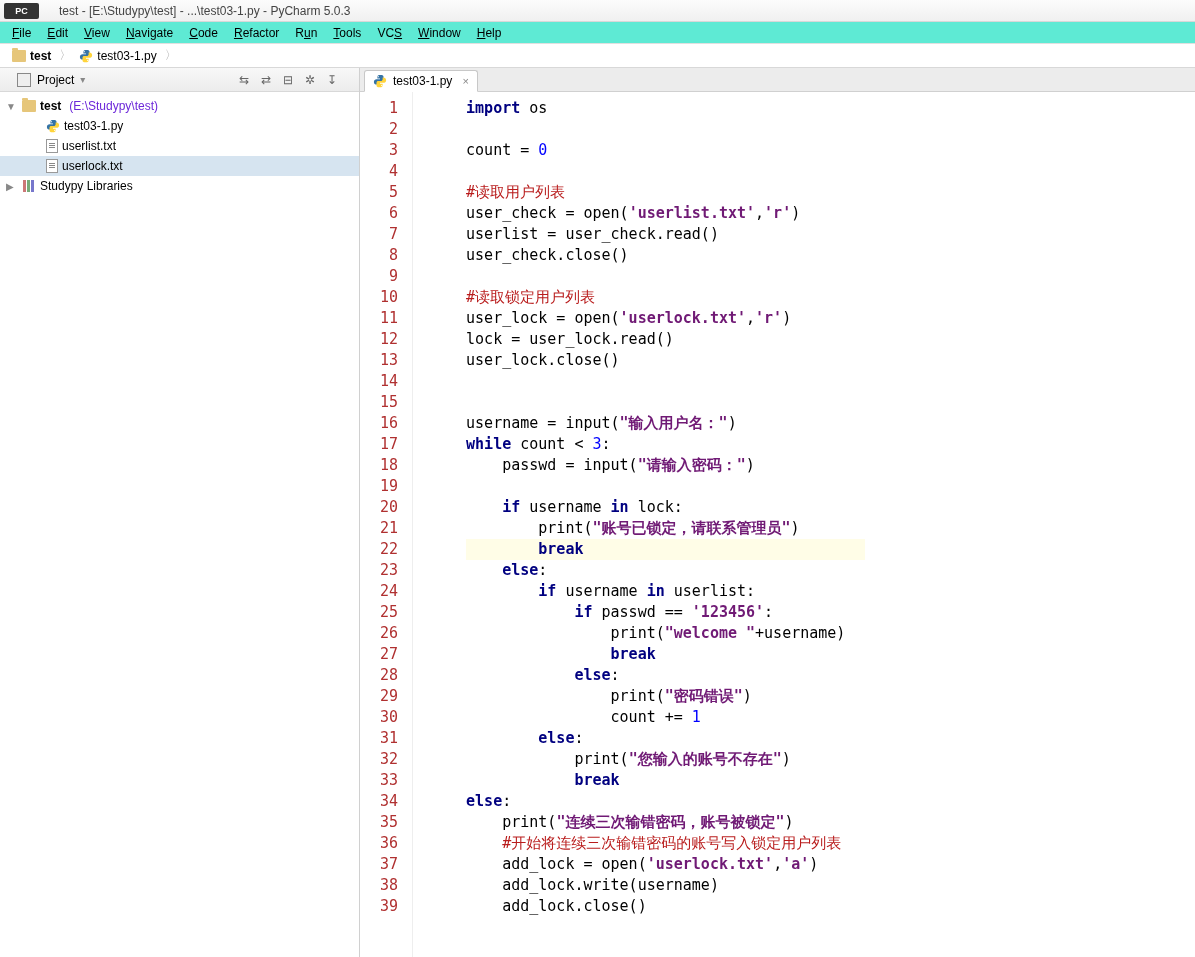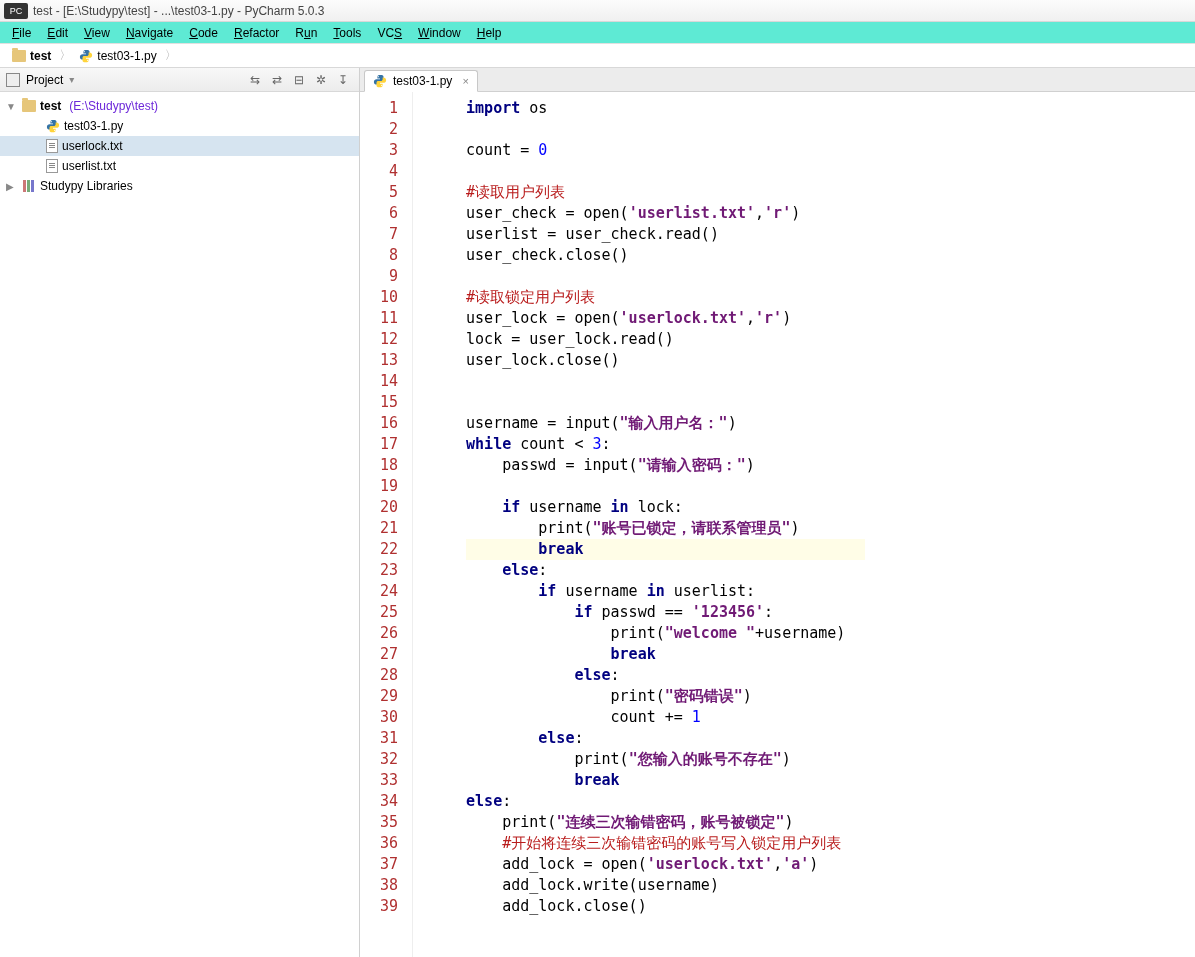--- a/index.html
+++ b/index.html
@@ -1,34 +1,34 @@
 <!DOCTYPE html>
 <html><head>
 <meta charset="utf-8">
 <style>
   * { margin:0; padding:0; box-sizing:border-box; }
   body { font-family:"Segoe UI",Tahoma,sans-serif; font-size:12px; background:#f0f0f0; color:#000; overflow:hidden;}
   .titlebar { height:22px; background:linear-gradient(#fcfcfc,#f0f0f0); display:flex; align-items:center; padding:0 4px; border-bottom:1px solid #d8d8d8;}
-  .titlebar .appicon { width:24px; height:16px; background:#333; color:#fff; font-size:9px; font-weight:normal; display:flex; align-items:center; justify-content:center; margin-right:5px; border-radius:2px;}
+  .titlebar .appicon { width:35px; height:16px; background:#333; color:#fff; font-size:9px; font-weight:bold; display:flex; align-items:center; justify-content:center; margin-right:20px; border-radius:2px;}
   .titlebar .title { flex:1; color:#444; }
   .menubar { height:22px; background:#5eead4; display:flex; align-items:center; padding:0 4px; border-bottom:1px solid #e0e0e0;}
   .menubar span { padding:2px 8px; cursor:default; }
   .menubar span u { text-decoration:underline; }
   .breadcrumb { height:24px; background:#fff; border-bottom:1px solid #d8d8d8; display:flex; align-items:center; padding:0 8px; gap:4px;}
   .breadcrumb .crumb { display:flex; align-items:center; gap:4px; padding:2px 4px;}
   .breadcrumb .sep { color:#aaa; }
   .folder-icon { width:14px; height:12px; background:#e6c67a; border-radius:1px; position:relative; display:inline-block;}
   .folder-icon:before{content:'';position:absolute;top:-2px;left:0;width:6px;height:2px;background:#e6c67a;border-radius:1px 1px 0 0;}
   .pyfile-icon { width:14px; height:14px; display:inline-flex; align-items:center; justify-content:center;}
   .pyfile-icon svg{width:14px;height:14px;}
   .txtfile-icon{width:12px;height:14px;background:#fff;border:1px solid #999;position:relative;display:inline-block;}
   .txtfile-icon:before{content:'';position:absolute;top:3px;left:2px;right:2px;height:1px;background:#888;box-shadow:0 2px 0 #888,0 4px 0 #888;}
   .main { display:flex; height:calc(100vh - 68px); }
   .sidebar { width:360px; background:#fff; border-right:1px solid #d0d0d0; display:flex; flex-direction:column;}
-  .sidehead { height:24px; background:linear-gradient(#f8f8f8,#ececec); border-bottom:1px solid #d8d8d8; display:flex; align-items:center; padding:0 6px; gap:6px;}
+  .sidehead { height:24px; background:linear-gradient(#f8f8f8,#ececec); border-bottom:1px solid #d8d8d8; display:flex; align-items:center; padding:0 17px; gap:6px;}
   .sidehead .label{ flex:0 0 auto; display:flex; align-items:center; gap:4px;}
   .sidehead .tools{ margin-left:auto; display:flex; gap:2px;}
   .sidehead .tool{ width:20px; height:18px; display:flex; align-items:center; justify-content:center; color:#666; cursor:default;}
   .tree { padding:4px 0; font-size:12px; user-select:none;}
   .tree-row { display:flex; align-items:center; height:20px; padding-left:6px; gap:4px; cursor:default;}
   .tree-row.sel { background:#d6e4f0;}
   .tree-row .arrow{ width:12px; color:#888; font-size:10px;}
   .tree-row .name{ color:#000;}
   .tree-row .path{ color:#6d28d9; margin-left:4px;}
   .indent2{padding-left:46px;}
@@ -120,27 +120,27 @@
         <span class="pyfile-icon">
             <svg viewBox="0 0 16 16">
               <path fill="#3573a5" d="M8 1c-2 0-3 .5-3 2v2h3v1H4c-1.5 0-3 1-3 3s1.5 3 3 3h1v-2c0-1.5 1-2 2-2h3c1 0 2-.5 2-2V3c0-1.5-1-2-3-2z"></path>
               <circle cx="6" cy="3" r=".7" fill="#fff"></circle>
               <path fill="#ffd43b" d="M8 15c2 0 3-.5 3-2v-2H8v-1h4c1.5 0 3-1 3-3s-1.5-3-3-3h-1v2c0 1.5-1 2-2 2H6c-1 0-2 .5-2 2v3c0 1.5 1 2 3 2z"></path>
               <circle cx="10" cy="13" r=".7" fill="#fff"></circle>
             </svg>
           </span>
         <span class="name">test03-1.py</span>
       </div>
+      <div class="tree-row indent2">
+        <span class="txtfile-icon"></span>
+        <span class="name">userlist.txt</span>
+      </div>
       <div class="tree-row indent2 sel">
         <span class="txtfile-icon"></span>
         <span class="name">userlock.txt</span>
-      </div>
-      <div class="tree-row indent2">
-        <span class="txtfile-icon"></span>
-        <span class="name">userlist.txt</span>
       </div>
       <div class="tree-row">
         <span class="arrow">▶</span>
         <span class="libicon"></span>
         <span class="name">Studypy Libraries</span>
       </div>
     </div>
   </div>
 
   <div class="editor">

